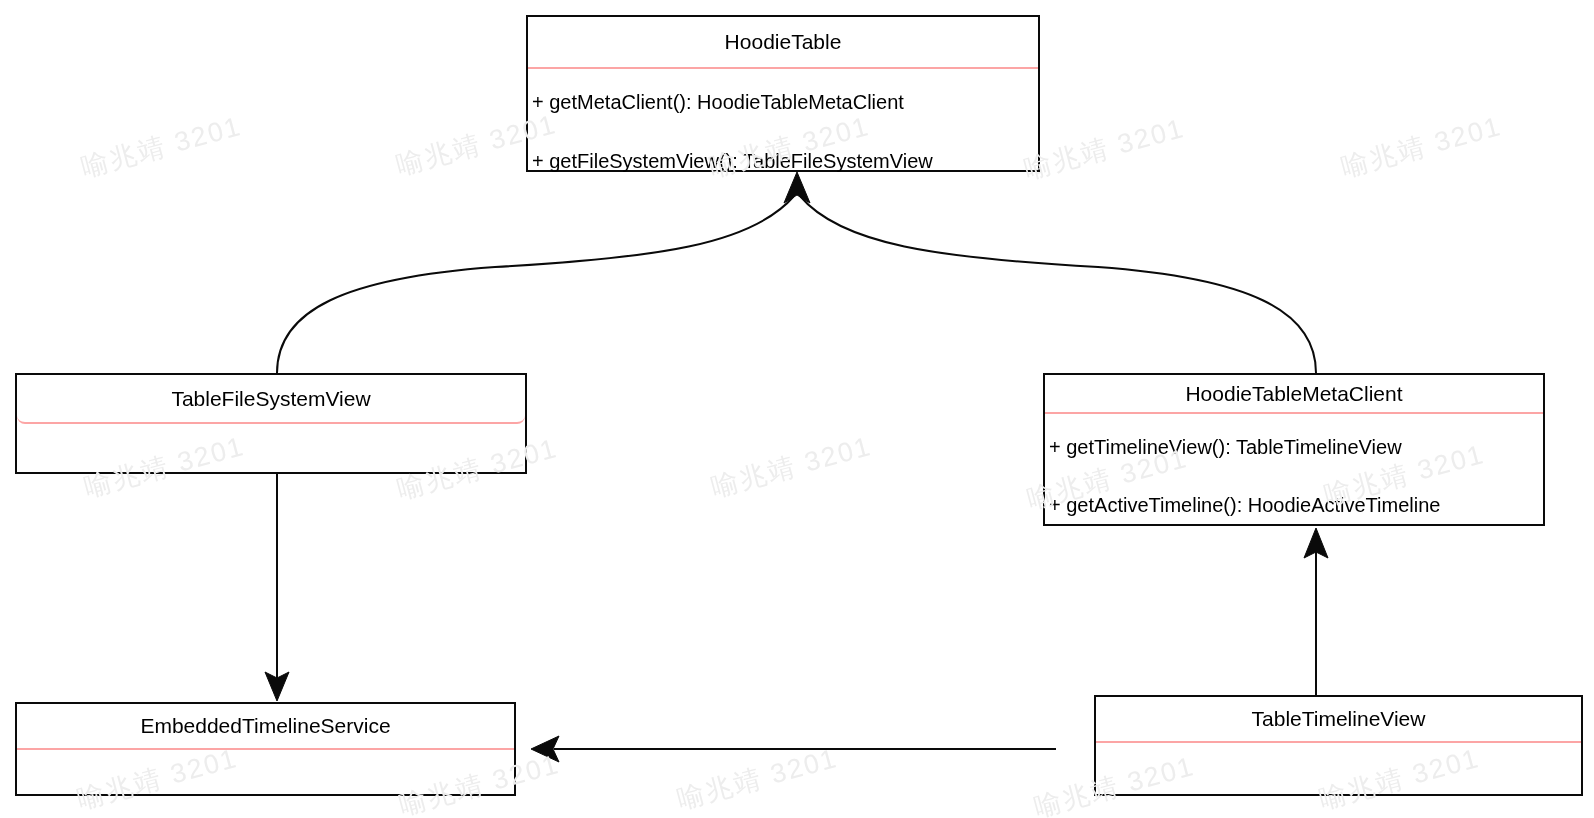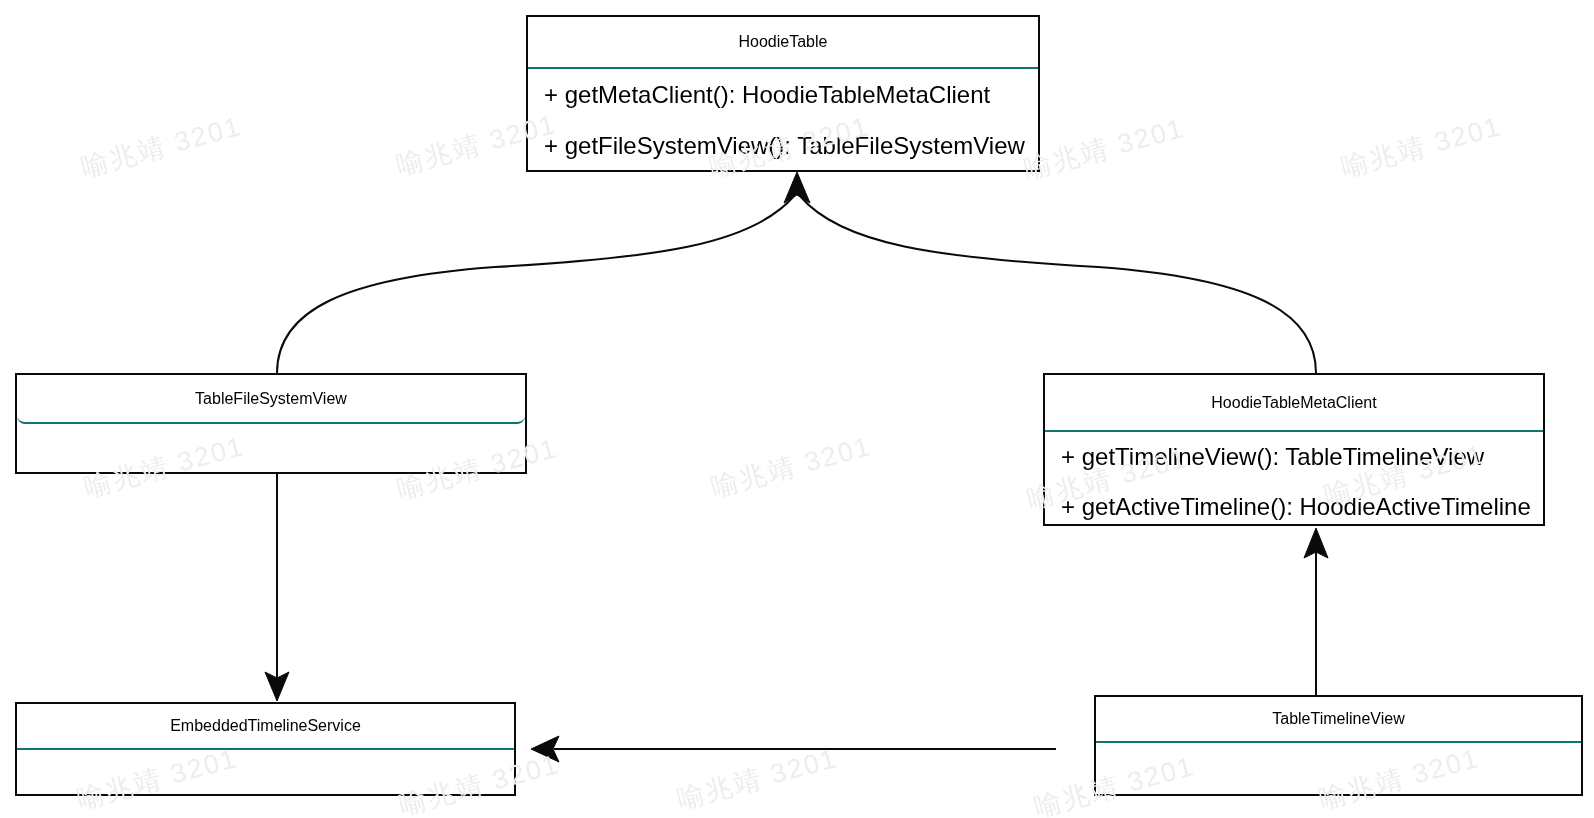--- a/index.html
+++ b/index.html
@@ -14,34 +14,35 @@
   }
   .uml-box {
     position: absolute;
     box-sizing: border-box;
     background: #ffffff;
     border: 2px solid #0a0a0a;
     z-index: 1;
   }
   .uml-title {
     box-sizing: border-box;
-    border-bottom: 2px solid #0f766e;
+    border-bottom: 2px solid #fca5a5;
     display: flex;
     align-items: center;
     justify-content: center;
-    font-size: 16px;
+    font-size: 21px;
     white-space: nowrap;
   }
   .uml-body { box-sizing: border-box; }
   .uml-method {
     height: 51px;
     line-height: 51px;
-    padding-left: 16px;
-    font-size: 24px;
+    padding-left: 4px;
+    font-size: 20px;
     white-space: nowrap;
+    margin-top: 8px;
   }
   svg.arrows {
     position: absolute;
     left: 0; top: 0;
     z-index: 2;
     pointer-events: none;
   }
   .watermark {
     position: absolute;
     z-index: 3;
@@ -67,21 +68,21 @@
       <div class="uml-method">+ getFileSystemView(): TableFileSystemView</div>
     </div>
   </div>
 
   <div class="uml-box" style="left:15px; top:373px; width:512px; height:101px;">
     <div class="uml-title" style="height:49px;border-radius:8px;">TableFileSystemView</div>
     <div class="uml-body" style="height:48px;"></div>
   </div>
 
   <div class="uml-box" style="left:1043px; top:373px; width:502px; height:153px;">
-    <div class="uml-title" style="height:57px;">HoodieTableMetaClient</div>
+    <div class="uml-title" style="height:39px;">HoodieTableMetaClient</div>
     <div class="uml-body">
       <div class="uml-method" style="height:50px; line-height:50px;">+ getTimelineView(): TableTimelineView</div>
       <div class="uml-method" style="height:50px; line-height:50px;">+ getActiveTimeline(): HoodieActiveTimeline</div>
     </div>
   </div>
 
   <div class="uml-box" style="left:15px; top:702px; width:501px; height:94px;">
     <div class="uml-title" style="height:46px;">EmbeddedTimelineService</div>
     <div class="uml-body" style="height:44px;"></div>
   </div>

